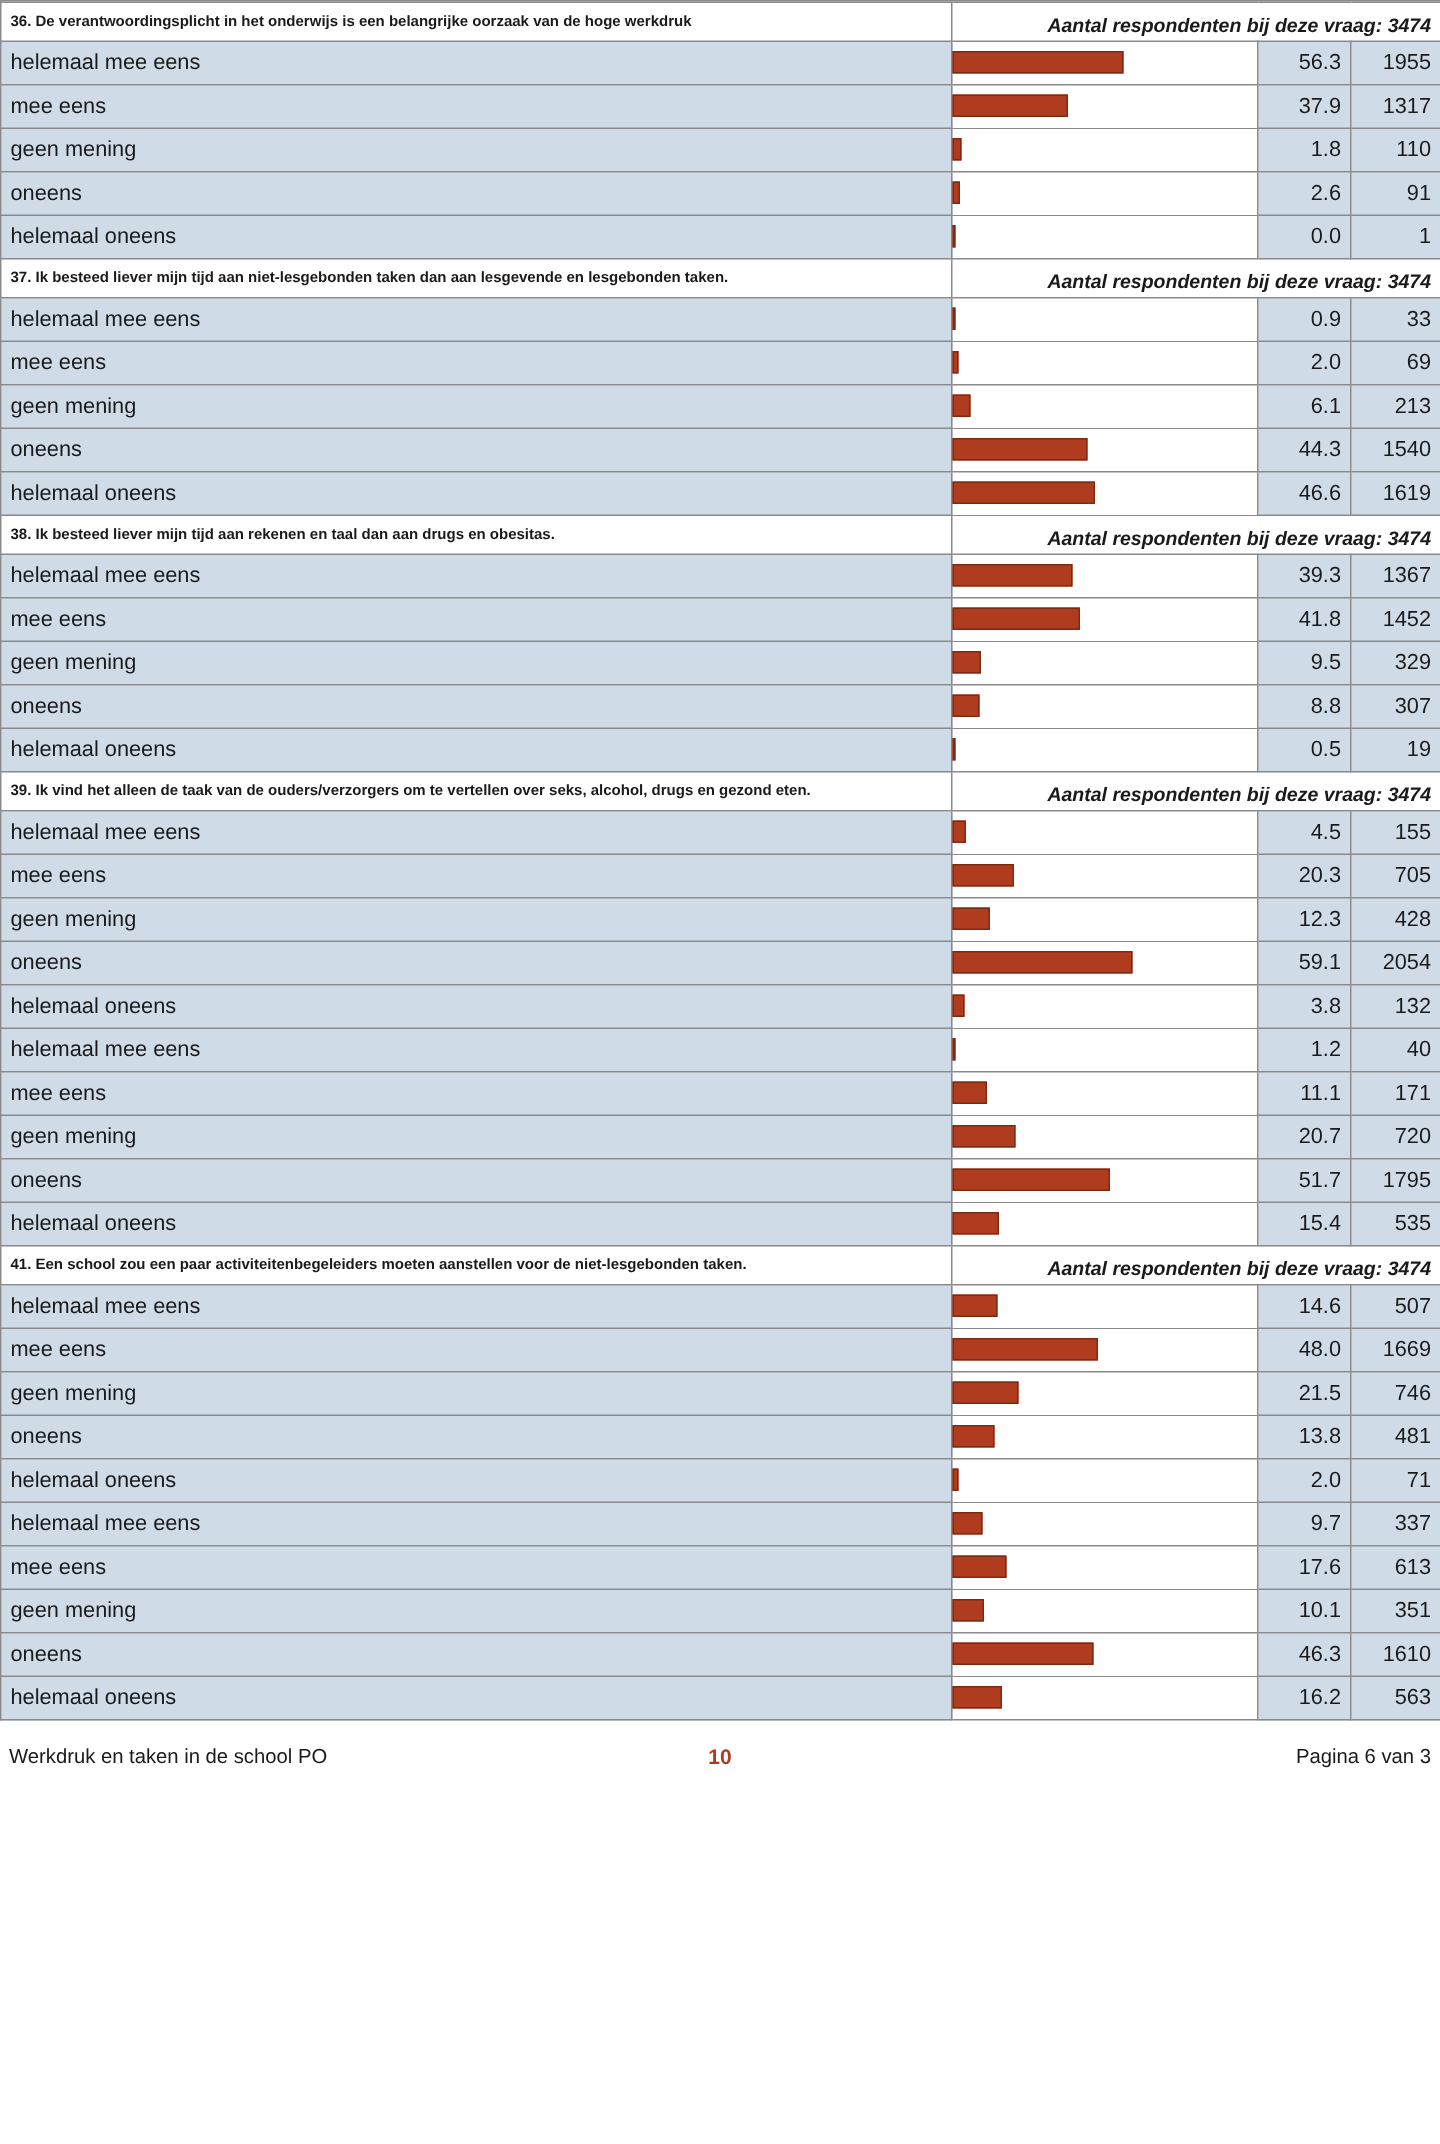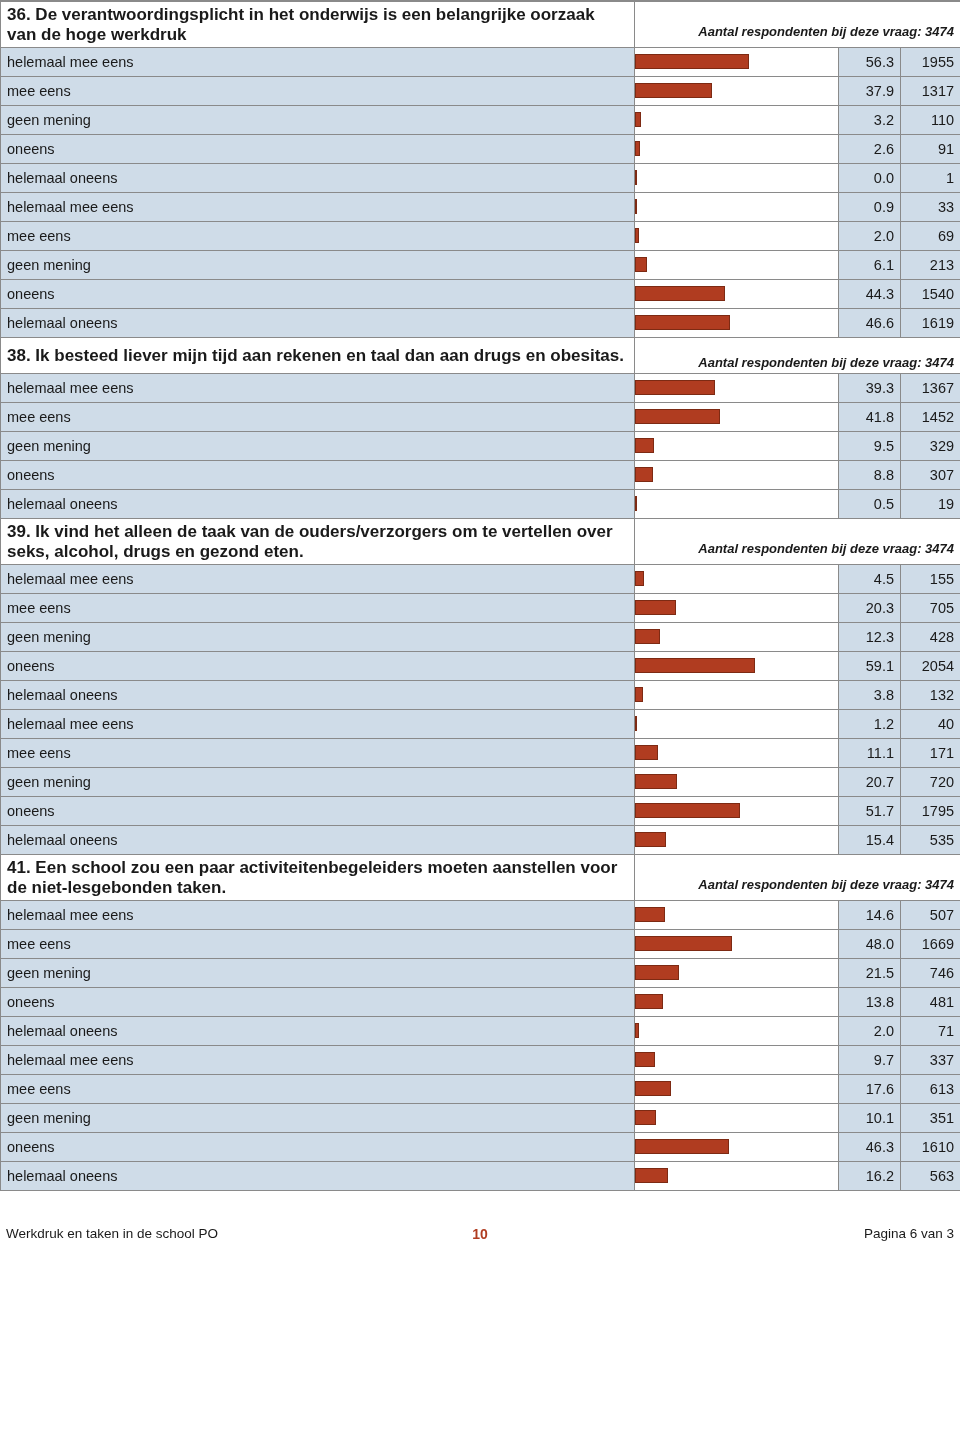--- a/index.html
+++ b/index.html
@@ -30,35 +30,35 @@
     vertical-align: middle;
     background: #ffffff;
   }
   
   col.c-label { width: 634px; }
   col.c-bar   { width: 204px; }
   col.c-pct   { width: 62px; }
   col.c-n     { width: 60px; }
 
   tr.qrow td.qtitle {
-    font-size: 17px;
+    font-size: 10px;
     font-weight: bold;
     color: #1a1a1a;
     padding: 3px 6px 3px 6px;
     line-height: 1.15;
     background: #ffffff;
     margin-left: 23px;
   }
   tr.qrow td.qcount {
     font-size: 13px;
     font-style: italic;
     font-weight: bold;
     color: #1a1a1a;
     text-align: right;
-    padding: 17px 6px 3px 4px;
+    padding: 7px 6px 3px 4px;
     white-space: nowrap;
   }
   tr.arow td.alabel {
     font-size: 14.5px;
     color: #1a1a1a;
     padding: 2px 20px 2px 6px;
     background: #cfdce8;
     height: 28px;
   }
   tr.arow td.abar {
@@ -91,21 +91,20 @@
   }
   .footer {
     position: relative;
     width: 960px;
     padding: 16px 6px 0 6px;
     font-size: 13.5px;
     color: #1a1a1a;
     display: flex;
     justify-content: space-between;
     align-items: center;
-    margin-top: 19px;
   }
   .footer .center {
     position: absolute;
     left: 0; right: 0;
     text-align: center;
     color: #b03c20;
     font-weight: bold;
     font-size: 14px;
     pointer-events: none;
   }
@@ -148,21 +147,21 @@
             <td class="apct">37.9</td>
             <td class="an">1317</td>
           </tr>
           <tr class="arow">
             <td class="alabel">geen mening</td>
             <td class="abar">
               <span class="barwrap">
                 <span class="bar" style="width: 3.2%; background: rgb(176, 60, 32); border-color: rgb(125, 42, 19);"></span>
               </span>
             </td>
-            <td class="apct">3.2</td>
+            <td class="apct">1.8</td>
             <td class="an">110</td>
           </tr>
           <tr class="arow">
             <td class="alabel">oneens</td>
             <td class="abar">
               <span class="barwrap">
                 <span class="bar" style="width: 2.6%; background: rgb(176, 60, 32); border-color: rgb(125, 42, 19);"></span>
               </span>
             </td>
             <td class="apct">2.6</td>
@@ -170,20 +169,24 @@
           </tr>
           <tr class="arow">
             <td class="alabel">helemaal oneens</td>
             <td class="abar">
               <span class="barwrap">
                 <span class="bar" style="width: 1.2%; background: rgb(176, 60, 32); border-color: rgb(125, 42, 19);"></span>
               </span>
             </td>
             <td class="apct">0.0</td>
             <td class="an">1</td>
+          </tr>
+          <tr class="qrow">
+            <td class="qtitle">37. Ik besteed liever mijn tijd aan niet-lesgebonden taken dan aan lesgevende en lesgebonden taken.</td>
+            <td class="qcount" colspan="3">Aantal respondenten bij deze vraag: 3474</td>
           </tr>
           <tr class="arow">
             <td class="alabel">helemaal mee eens</td>
             <td class="abar">
               <span class="barwrap">
                 <span class="bar" style="width: 1.2%; background: rgb(176, 60, 32); border-color: rgb(125, 42, 19);"></span>
               </span>
             </td>
             <td class="apct">0.9</td>
             <td class="an">33</td>

